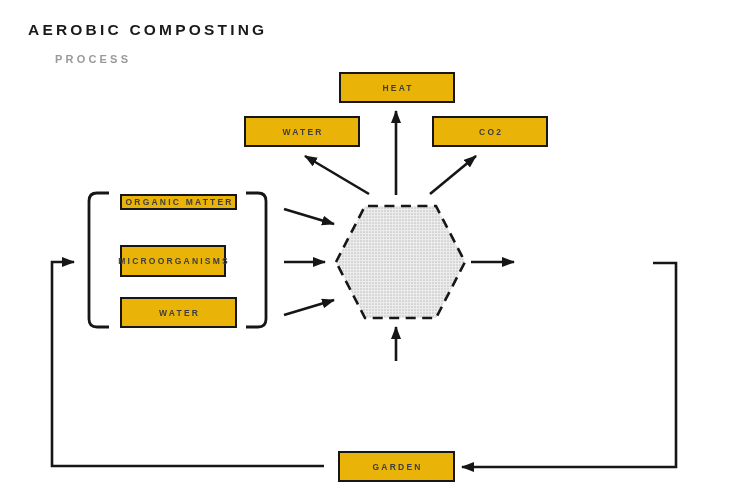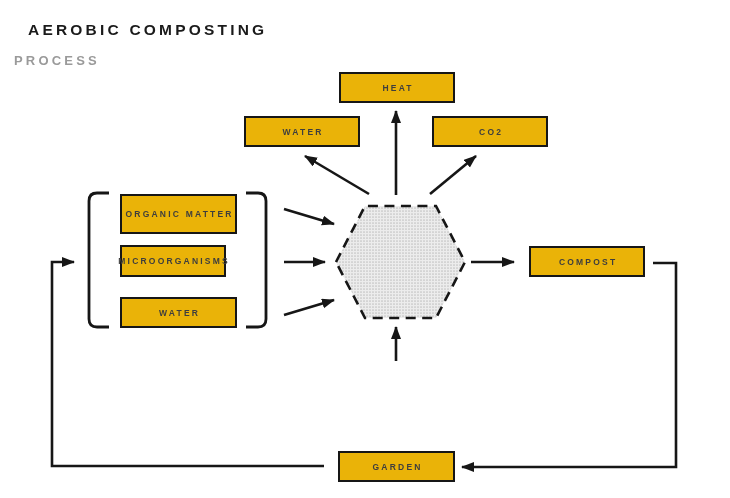--- a/index.html
+++ b/index.html
@@ -49,25 +49,26 @@
   .hdr h1 {
     margin: 14px;
     font-size: 15.5px;
     font-weight: bold;
     letter-spacing: 3.2px;
     color: var(--title, #1a1a1a);
     white-space: nowrap;
   }
   .hdr .sub {
     margin-top: 3px;
-    font-size: 13px;
+    font-size: 11px;
     font-weight: bold;
     letter-spacing: 3.2px;
     color: var(--subtitle, #9a9a9a);
     white-space: nowrap;
+    margin-left: 41px;
   }
 
   .box {
     position: absolute;
     box-sizing: border-box;
     border: 2px solid var(--line, #161616);
     background: #eab308;
     display: flex;
     align-items: center;
     justify-content: center;
@@ -128,34 +129,31 @@
   </div>
 
   <div class="box" style="left:244px;top:116px;width:116px;height:31px">
     <span>WATER</span>
   </div>
 
   <div class="box" style="left:432px;top:116px;width:116px;height:31px">
     <span>CO2</span>
   </div>
 
-  <div class="box" style="left:120px;top:194px;width:117px;height:40px">
+  <div class="box" style="left:120px;top:194px;width:117px;height:16px">
     <span>ORGANIC MATTER</span>
   </div>
 
   <div class="box" style="left:120px;top:245px;width:106px;height:32px">
     <span>MICROORGANISMS</span>
   </div>
 
   <div class="box" style="left:120px;top:297px;width:117px;height:31px">
     <span>WATER</span>
   </div>
 
-  <div class="box" style="left:529px;top:246px;width:116px;height:31px">
-    <span>COMPOST</span>
-  </div>
 
 
   <div class="box" style="left:338px;top:451px;width:117px;height:31px">
     <span>GARDEN</span>
   </div>
 
 </div>
 
 </body></html>

